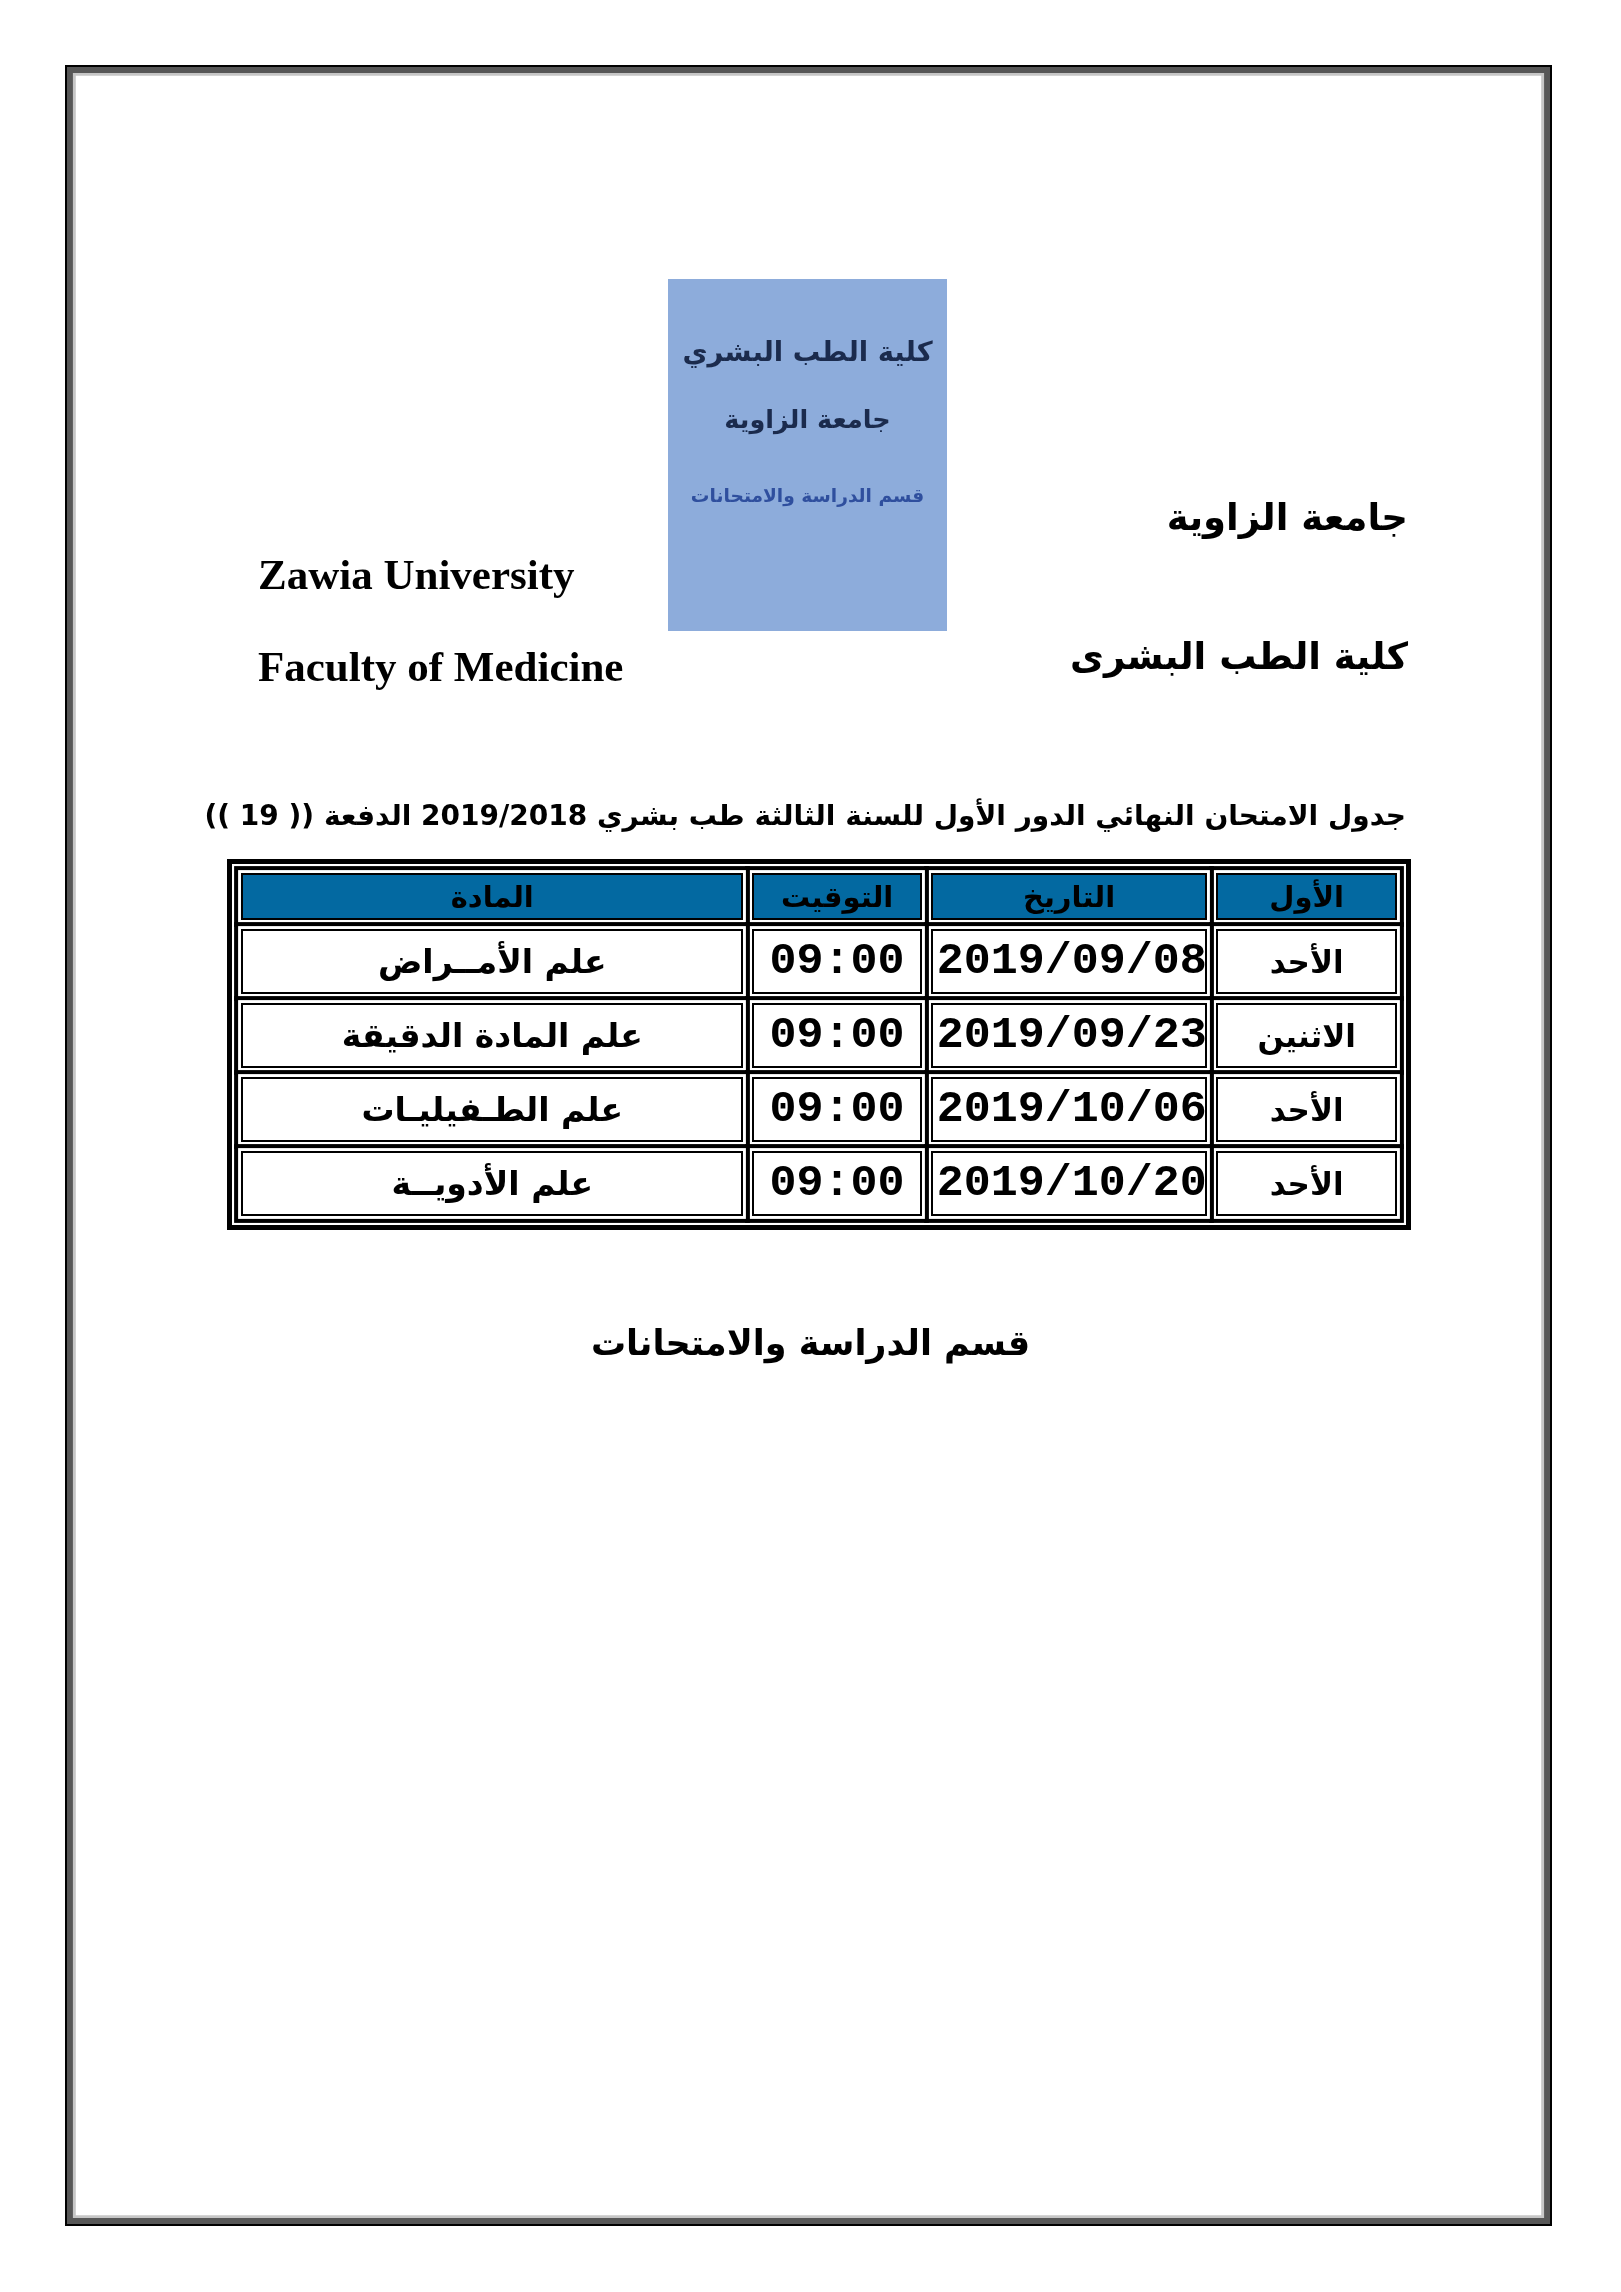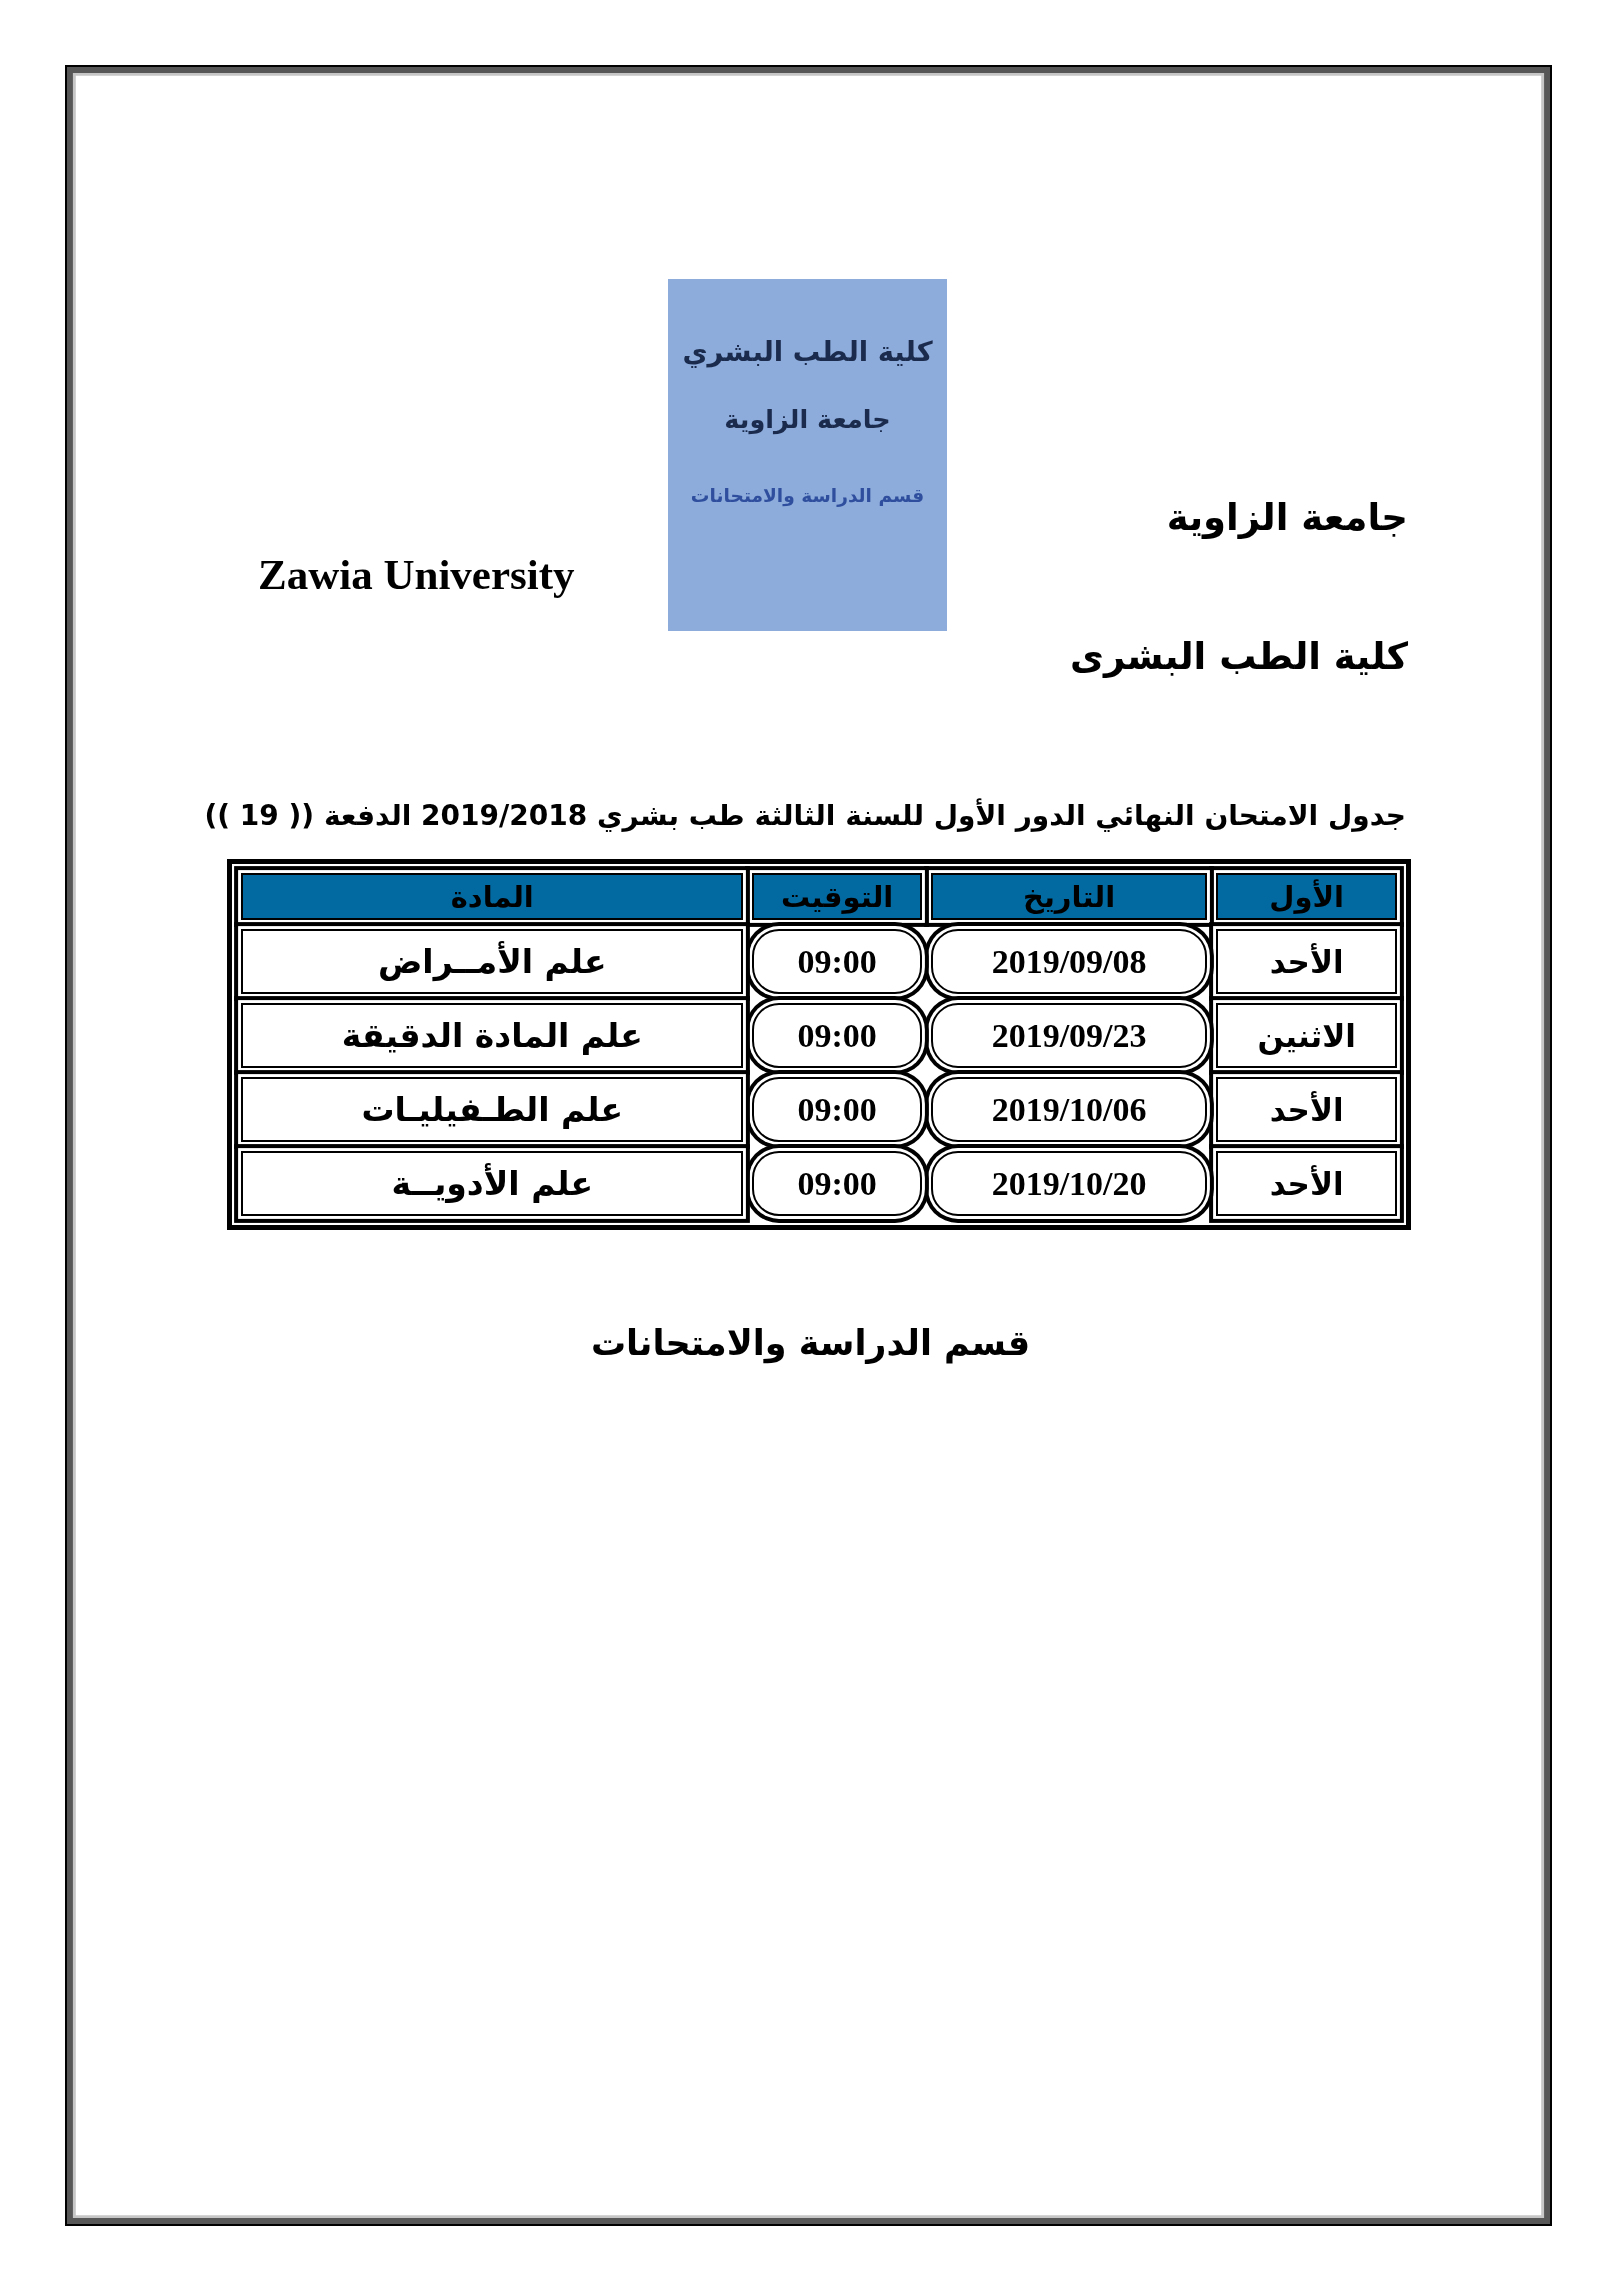--- a/index.html
+++ b/index.html
@@ -51,21 +51,21 @@
     box-sizing:content-box; border:2.9px solid #000; padding:0 3.9px;
     text-align:center; vertical-align:middle;
     box-shadow: 0 0 0 2.9px #ffffff, 0 0 0 6.9px #000000;
   }
   .schedule th {
     background:#0369a1; height:43px; font-size:29px; font-weight:bold; color:#000;
   }
   .schedule td { background:#ffffff; height:61px; font-weight:bold; }
   td.cell-day     { font-size:31px; }
   td.cell-date, td.cell-time {
-    font-family:Liberation Serif, serif; font-size:34px; direction:ltr;border-radius:27px;
+    font-family:Liberation Mono, monospace; font-size:45px; direction:ltr;
   }
   td.cell-subject { font-size:33px; }
 
   .footer {
     position:absolute; left:0; top:1323px; width:100%; text-align:center;
     direction:rtl; font-weight:bold; font-size:35px; white-space:nowrap;
   }
 </style>
 </head>
 <body>
@@ -74,20 +74,21 @@
   <div class="page-frame"></div>
 
   <div class="logo">
     <div class="logo-line1">كلية الطب البشري</div>
     <div class="logo-line2">جامعة الزاوية</div>
     <div class="logo-line3">قسم الدراسة والامتحانات</div>
   </div>
 
   <div class="en-univ">Zawia University</div>
   <div class="ar-univ">جامعة الزاوية</div>
+  <div class="en-fac">Faculty of Medicine</div>
   <div class="ar-fac">كلية الطب البشرى</div>
 
   <div class="title">جدول الامتحان النهائي الدور الأول  للسنة الثالثة طب بشري  2019/2018 الدفعة (( 19 ))</div>
 
   <table class="schedule" dir="rtl">
     <colgroup>
       <col class="c-day">
         <col class="c-date">
         <col class="c-time">
         <col class="c-subject">

